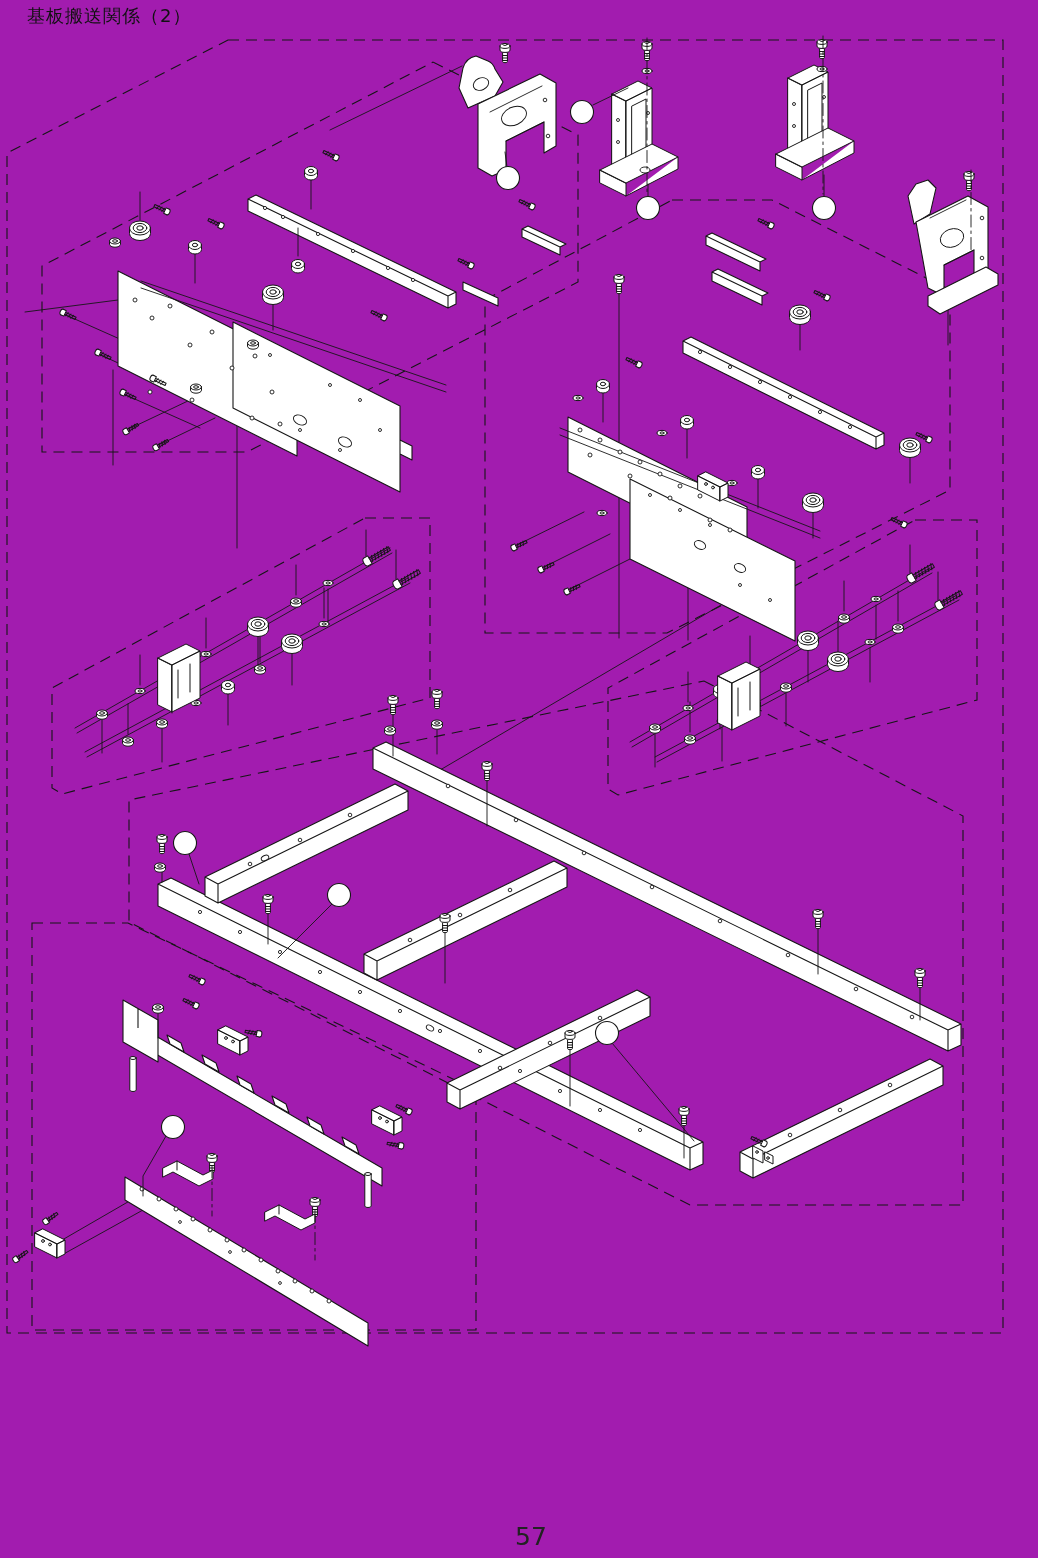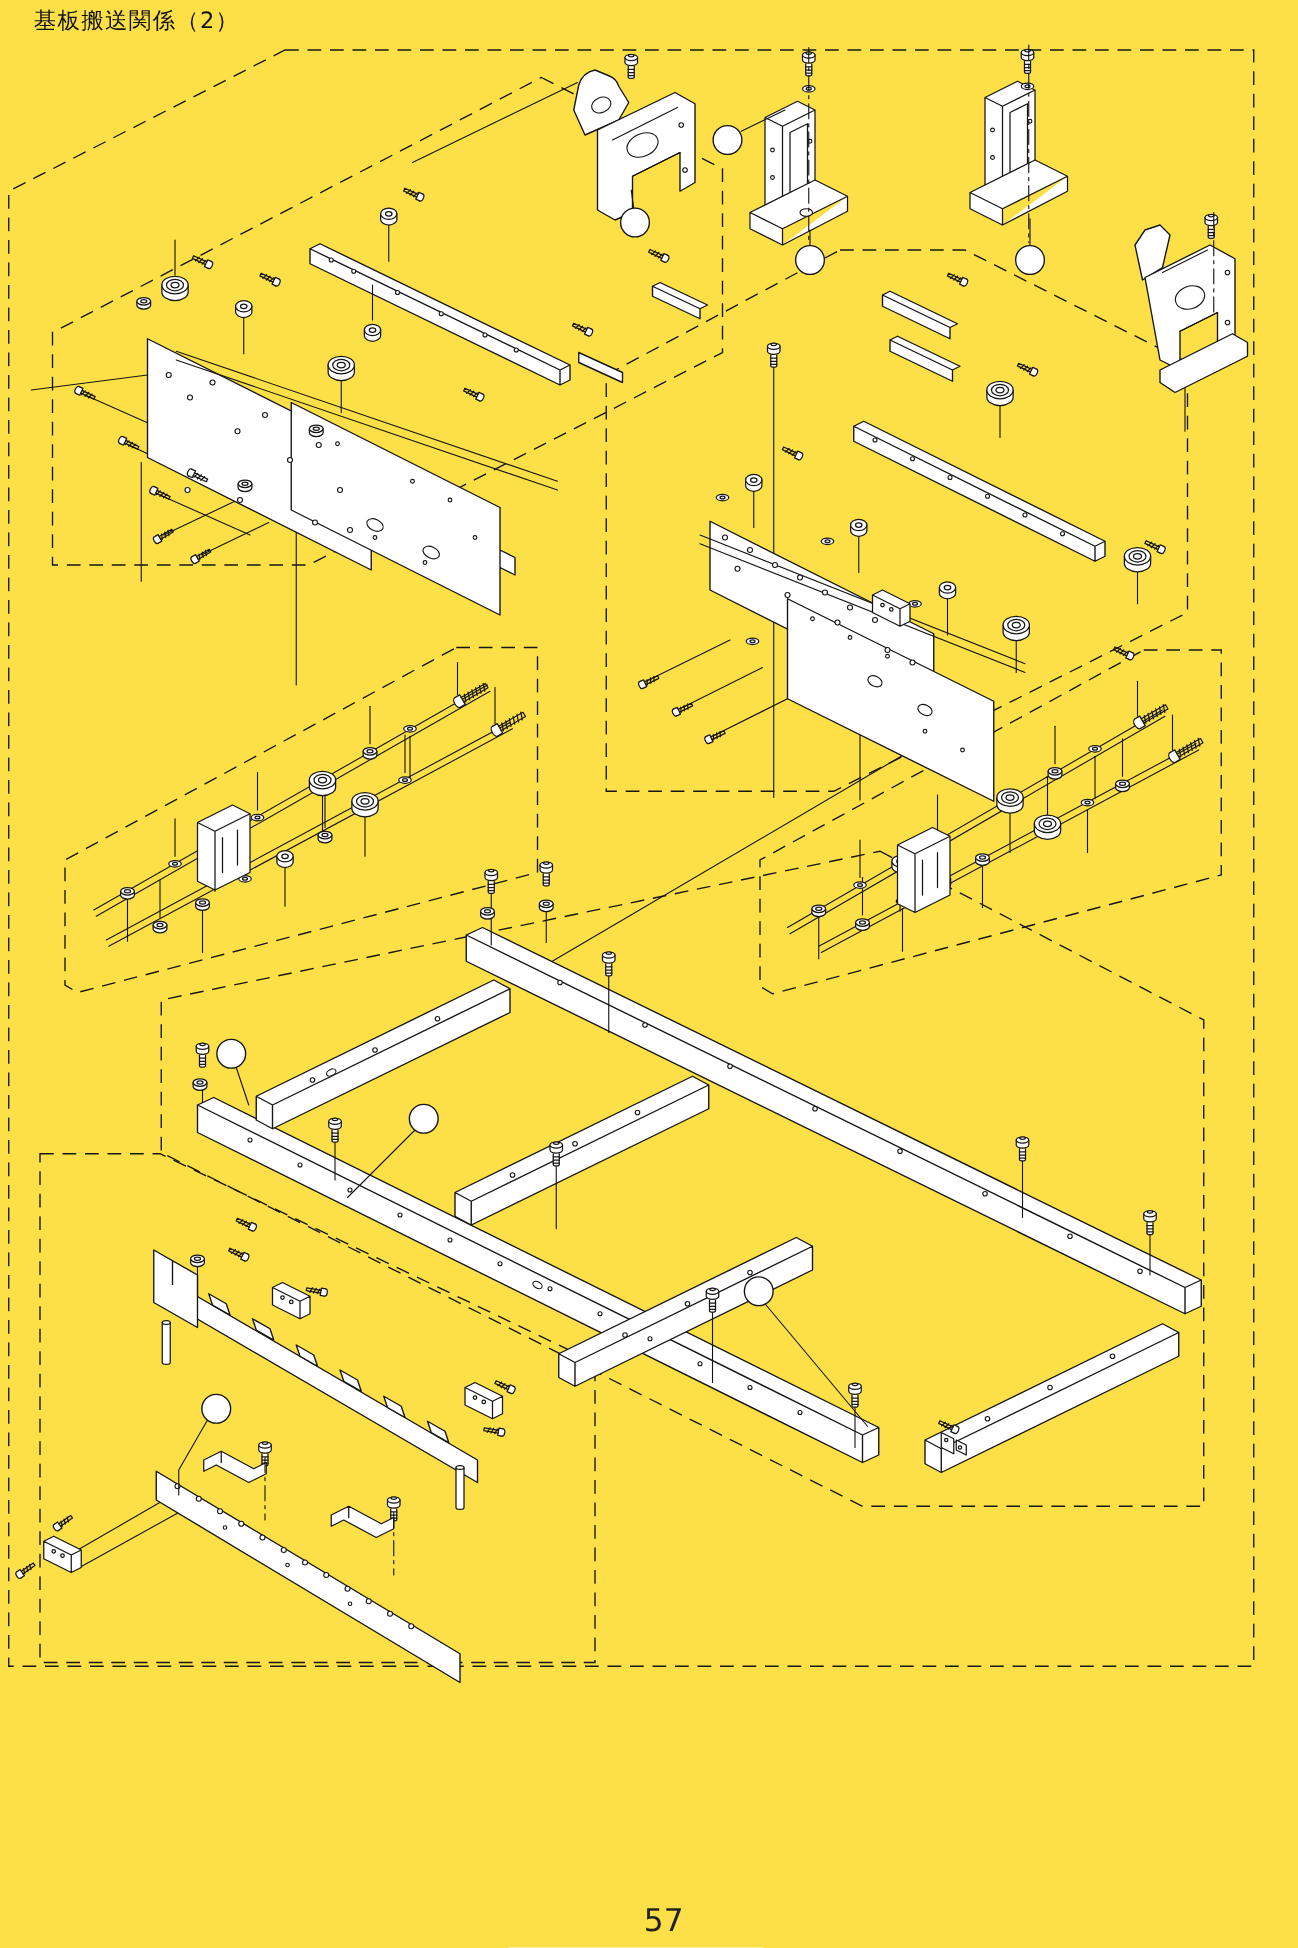--- a/index.html
+++ b/index.html
@@ -1,16 +1,16 @@
 <!DOCTYPE html>
 <html><head>
 <meta charset="utf-8">
 <style>
   html,body{margin:0;padding:0;background:#fff}
-  #page{position:relative;width:1038px;height:1558px;background:#fde047;overflow:hidden;
+  #page{position:relative;width:1038px;height:1558px;background:#a21caf;overflow:hidden;
         font-family:"DejaVu Sans",sans-serif}
   svg{position:absolute;left:0;top:0}
   .ln{fill:none;stroke:#161616;stroke-width:1.1;stroke-linejoin:round;stroke-linecap:round}
   .part{fill:#fff;stroke:#161616;stroke-width:1.1;stroke-linejoin:round}
   .dash{stroke-dasharray:11 7;fill:none;stroke:#161616;stroke-width:1.1}
   .thin{stroke-width:.9}
   .cdot{stroke-dasharray:12 4 2.5 4;stroke-width:.9}
   .hole{fill:#fff;stroke:#161616;stroke-width:.9}
   .balloon{fill:#fff;stroke:#161616;stroke-width:1.1}
   .glyph *{fill:#fff;stroke:#161616;stroke-width:1;stroke-linejoin:round;stroke-linecap:round}

